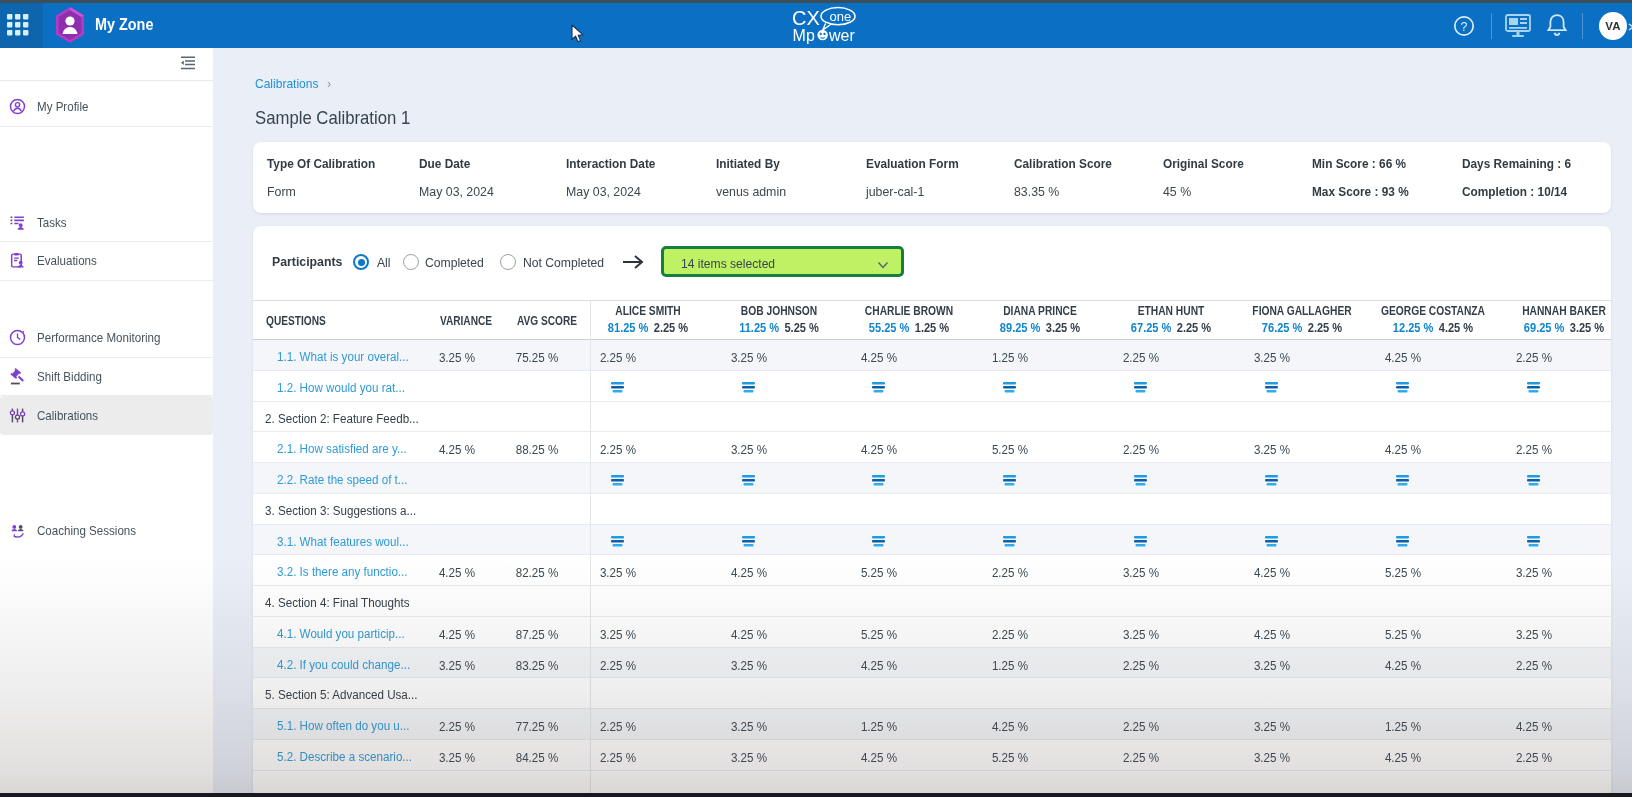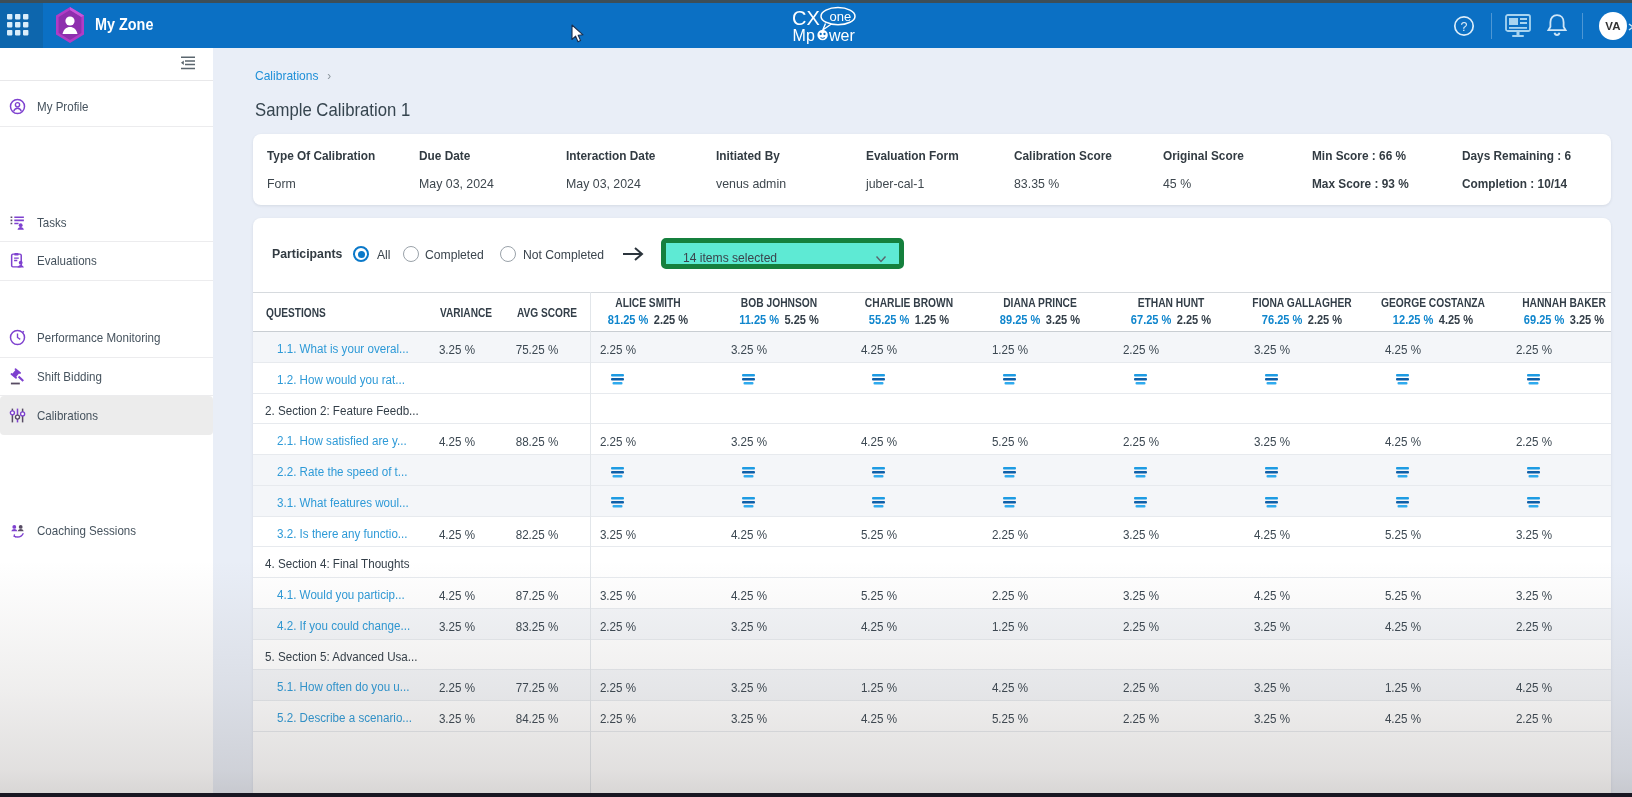--- a/index.html
+++ b/index.html
@@ -14,36 +14,36 @@
 .avatar{position:absolute;left:1599px;top:9px;width:28px;height:28px;border-radius:50%;background:#fff;color:#333;
  font-size:11.5px;font-weight:bold;display:flex;align-items:center;justify-content:center;letter-spacing:.3px}
 aside{position:absolute;left:0;top:48px;width:213px;height:749px;background:#fff;z-index:5}
 .collapse{position:absolute;right:17px;top:8px}
 .menudiv{position:absolute;left:0;top:32px;width:213px;height:1px;background:#e8e8ea}
 .mitem{position:absolute;left:0;width:213px;height:38.5px;border-bottom:1px solid #ececee;display:flex;align-items:center}
 .mitem .mi{margin-left:9px}
 .mitem span{margin-left:11px;font-size:13px;color:#46535e;transform-origin:left center;transform:scaleX(.89);white-space:nowrap}
 .mitem.active{background:#ececec;border-radius:4px;border-bottom:none}
 .mitem:last-child{border-bottom:none}
-.content{position:absolute;left:213px;top:48px;width:1419px;height:689px;background:#e9eef7}
+.content{position:absolute;left:213px;top:56px;width:1419px;height:689px;background:#e9eef7}
 .crumb{position:absolute;left:42px;top:20px;font-size:13.5px;color:#2090d8;transform-origin:left center;transform:scaleX(.89)}
 .crumb .sep{color:#8a949c;margin-left:10px;font-size:13px}
 .title{position:absolute;left:42px;top:51px;font-size:19px;color:#36454f;transform-origin:left center;transform:scaleX(.88)}
 .card1{position:absolute;left:40px;top:86px;width:1358px;height:71px;background:#fff;border-radius:8px;box-shadow:0 1px 3px rgba(25,40,60,.10)}
 .lbl{position:absolute;top:14px;font-size:13px;font-weight:bold;color:#323b42;white-space:nowrap;transform-origin:left center;transform:scaleX(.91)}
 .val{position:absolute;top:42px;font-size:13px;color:#3e474e;white-space:nowrap;transform-origin:left center;transform:scaleX(.95)}
 .lbl2{position:absolute;top:42px;font-size:13px;font-weight:bold;color:#323b42;white-space:nowrap;transform-origin:left center;transform:scaleX(.91)}
 .card2{position:absolute;left:40px;top:170px;width:1358px;height:579px;background:#fff;border-radius:8px 8px 0 0;box-shadow:0 1px 3px rgba(25,40,60,.10);overflow:hidden}
 .ptc{position:absolute;left:19px;top:28px;font-size:13.5px;font-weight:bold;color:#323b42;transform-origin:left center;transform:scaleX(.91)}
 .radio{position:absolute;top:28px;width:16px;height:16px;border:1.6px solid #9aa2a9;border-radius:50%;background:#fff}
 .radio.sel{border:2px solid #0b79c9}
 .radio.sel::after{content:"";position:absolute;left:2.5px;top:2.5px;width:7px;height:7px;border-radius:50%;background:#0b79c9}
 .rlbl{position:absolute;top:29px;font-size:13.5px;color:#3a444d;transform-origin:left center;transform:scaleX(.9);white-space:nowrap}
 .arrow{position:absolute;top:27px}
-.dd{position:absolute;left:408px;top:20px;width:243px;height:31px;border:5px solid #15803d;border-radius:5px;background:#5eead4}
+.dd{position:absolute;left:408px;top:20px;width:243px;height:31px;border:3px solid #15803d;border-radius:5px;background:#bef264}
 .dd span{position:absolute;left:17px;top:7px;font-size:13px;color:#3a444d;transform-origin:left center;transform:scaleX(.93);white-space:nowrap}
 .dd .chev2{position:absolute;right:12px;top:12px}
 .thead{position:absolute;left:0;top:74px;width:1358px;height:40px;border-top:1px solid #d6dade;border-bottom:1px solid #c9ced3;background:#fff}
 .hq{position:absolute;left:13px;top:12px;font-size:13px;font-weight:bold;color:#333e48;transform-origin:left center;transform:scaleX(.78)}
 .hc{position:absolute;top:12px;font-size:13px;font-weight:bold;color:#333e48;transform-origin:left center;transform:scaleX(.78) translateX(-50%)}
 .pname{position:absolute;top:3px;font-size:12.5px;font-weight:bold;color:#333e48;transform-origin:left center;transform:scaleX(.82) translateX(-50%);white-space:nowrap}
 .ppct{position:absolute;top:20px;font-size:12.5px;font-weight:bold;transform-origin:left center;transform:scaleX(.885) translateX(-50%);white-space:nowrap;color:#333e48}
 .ppct b{color:#1086cd;font-weight:bold;margin-right:6px}
 .tbody{position:absolute;left:0;top:114px;width:1358px}
 .trow{position:relative;width:1358px;height:31px;border-bottom:1px solid #e7eaee;background:#fff}
@@ -406,20 +406,23 @@
             </svg>
           </span>
           <span style="position:absolute;left:1280.9px;top:11.5px;transform:translateX(-50%)">
             <svg class="bars" width="14" height="11" viewBox="0 0 14 11">
               <rect x="0" y="0" width="13" height="2.6" rx="1" fill="#1d9be3"></rect>
               <rect x="0" y="4" width="13" height="2.6" rx="1" fill="#0f5fa8"></rect>
               <rect x="1.5" y="8" width="10" height="2.6" rx="1" fill="#2eaaee"></rect>
             </svg>
           </span>
         </div>
+        <div class="trow" style="height:30.77px">
+          <span class="sect">3. Section 3: Suggestions a...</span>
+        </div>
         <div class="trow g" style="height:30.77px">
           <span class="qlink">3.1. What features woul...</span>
           <span style="position:absolute;left:364.6px;top:11.5px;transform:translateX(-50%)">
             <svg class="bars" width="14" height="11" viewBox="0 0 14 11">
               <rect x="0" y="0" width="13" height="2.6" rx="1" fill="#1d9be3"></rect>
               <rect x="0" y="4" width="13" height="2.6" rx="1" fill="#0f5fa8"></rect>
               <rect x="1.5" y="8" width="10" height="2.6" rx="1" fill="#2eaaee"></rect>
             </svg>
           </span>
           <span style="position:absolute;left:495.5px;top:11.5px;transform:translateX(-50%)">

